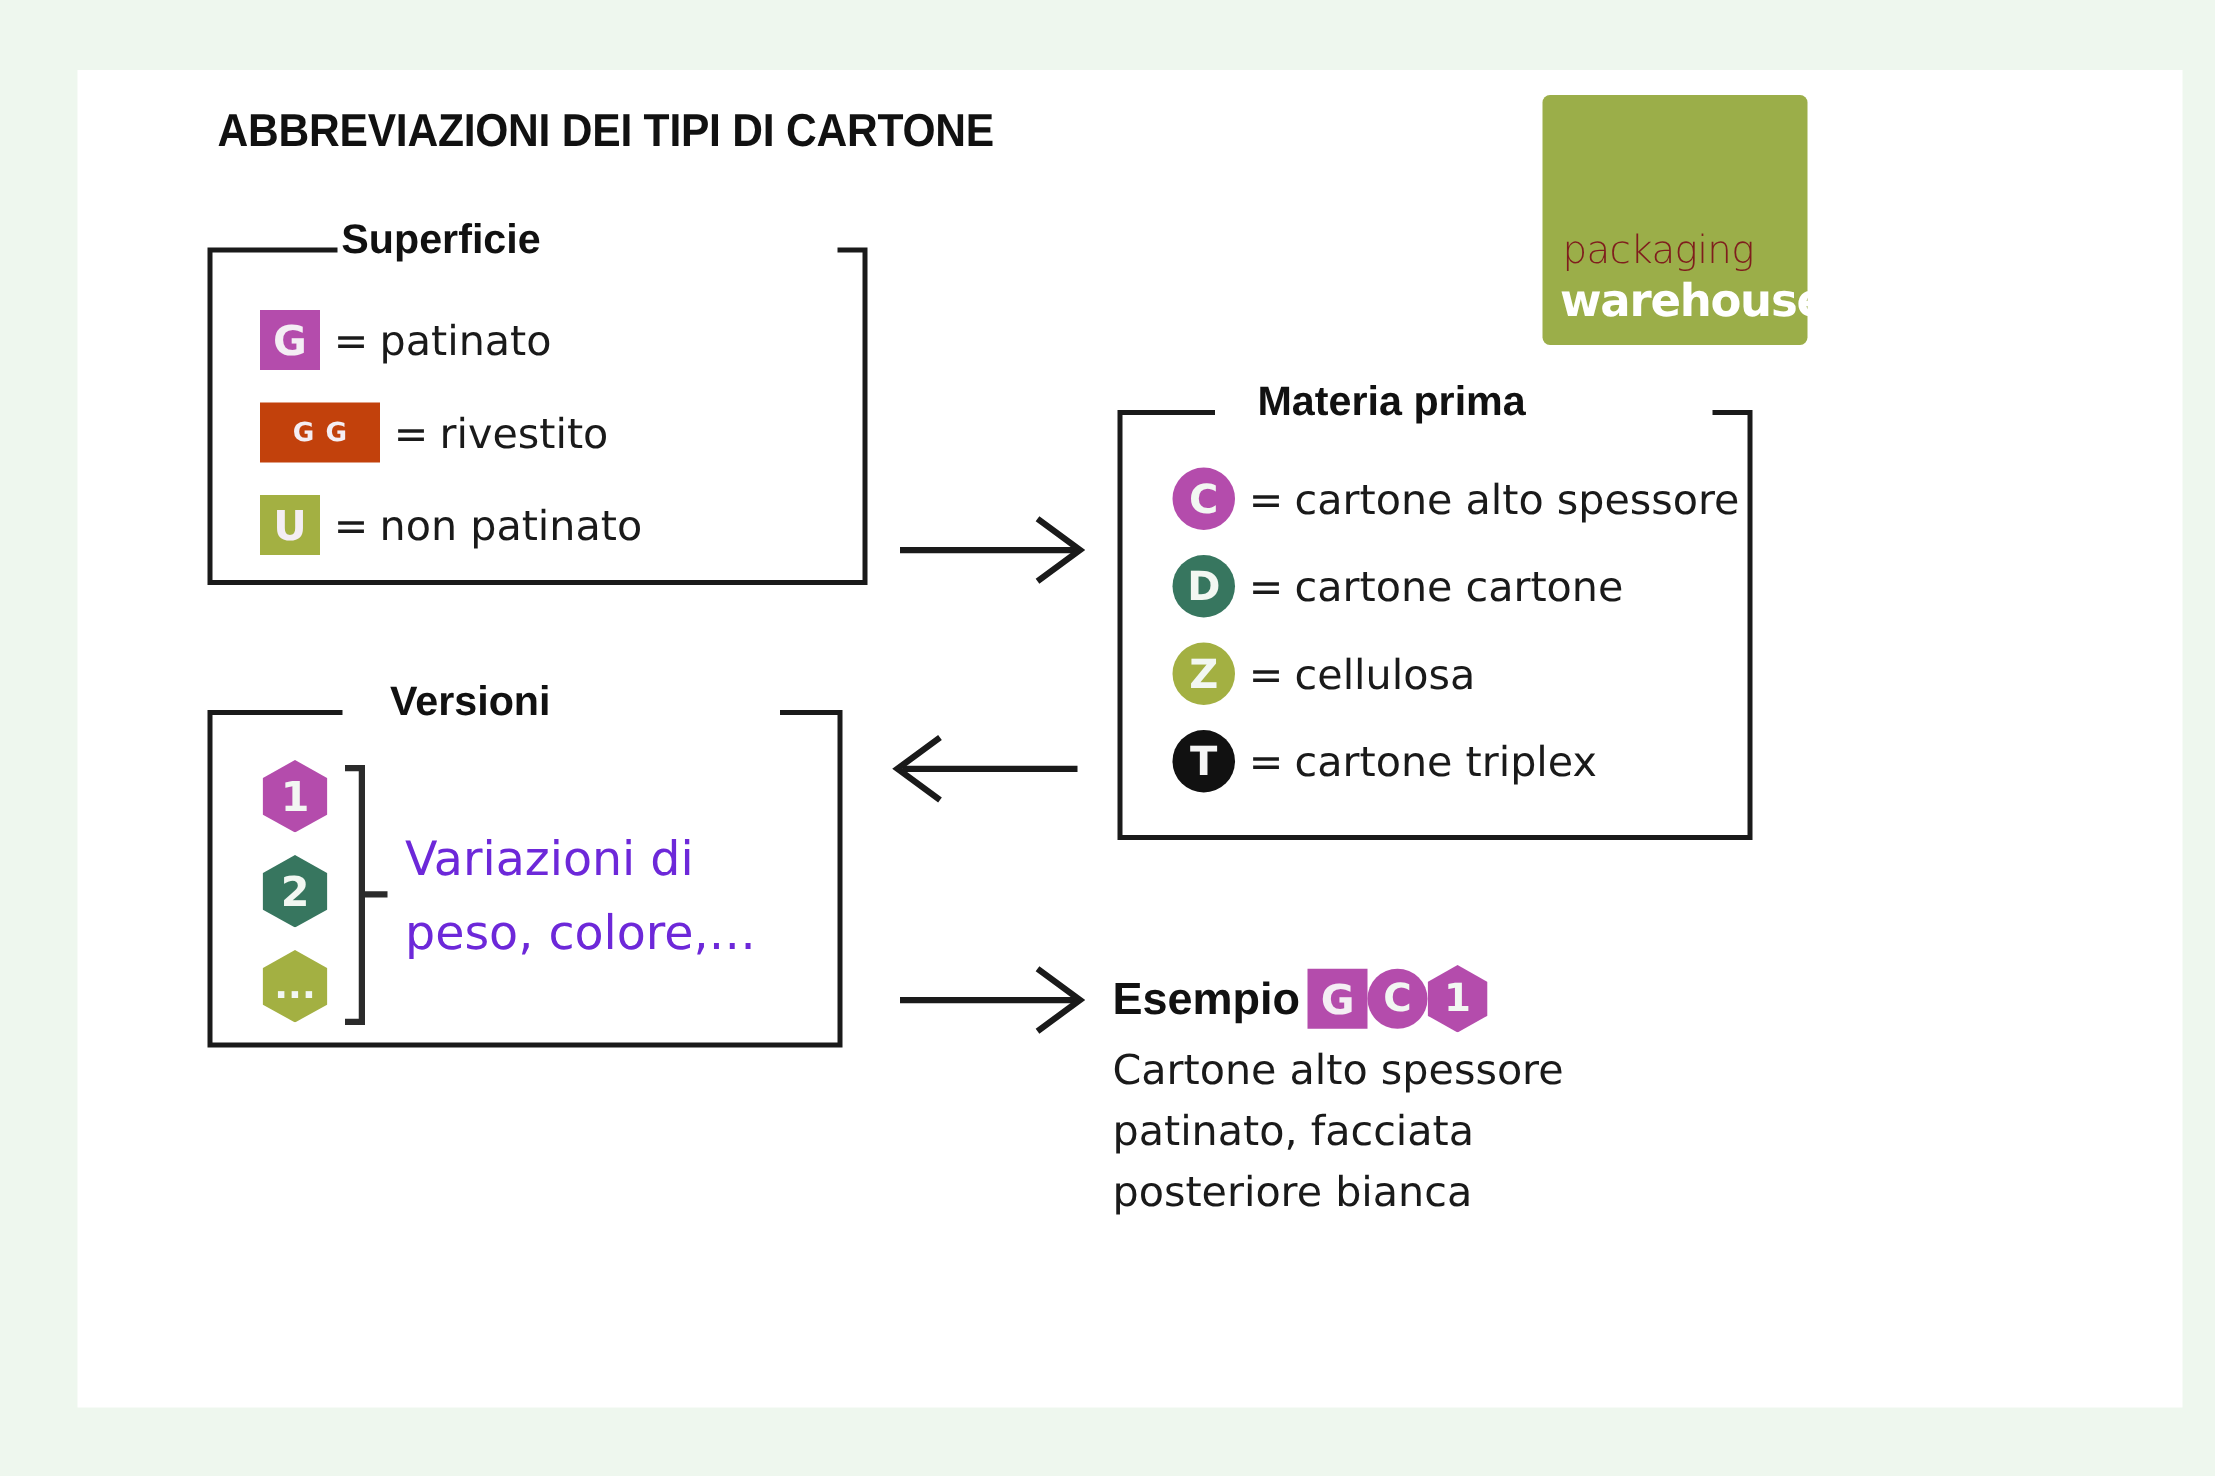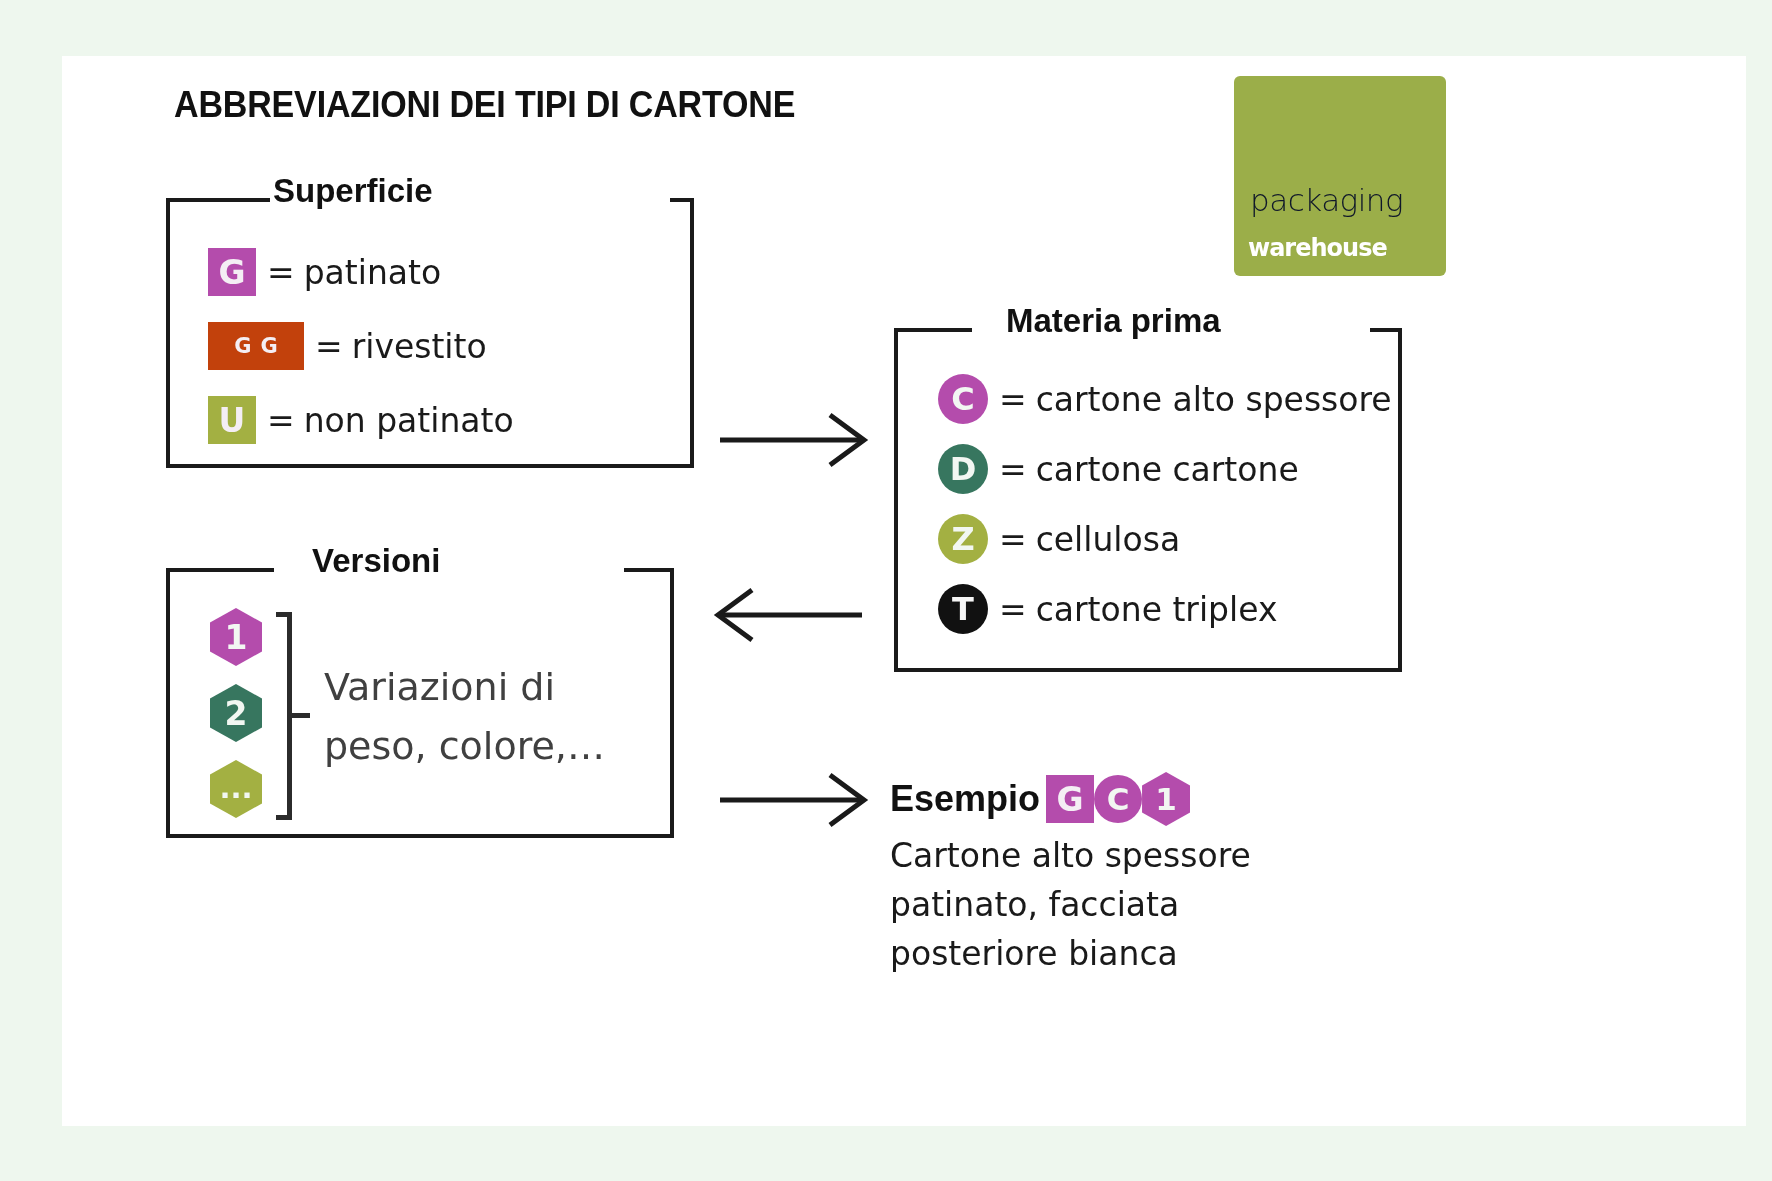--- a/index.html
+++ b/index.html
@@ -47,30 +47,30 @@
     width: 212px;
     height: 200px;
     background: #9bae49;
     border-radius: 6px;
   }
   .logo-pack {
     position: absolute;
     left: 16px;
     bottom: 58px;
     font-size: 31px;
-    color: #0f172a;
+    color: #7f1d1d;
     font-family: "DejaVu Sans", sans-serif;
     letter-spacing: -0.5px;
     font-weight: 300;
   }
   .logo-ware {
     position: absolute;
     left: 14px;
     bottom: 14px;
-    font-size: 24px;
+    font-size: 36px;
     color: #ffffff;
     font-family: "DejaVu Sans", sans-serif;
     font-weight: bold;
     letter-spacing: -1px;
   }
 
   
   .panel {
     position: absolute;
     box-sizing: border-box;
@@ -163,21 +163,21 @@
   .brace-nub {
     position: absolute;
     width: 18px;
     height: 5px;
     background: #2b2b2b;
   }
   .vartext {
     position: absolute;
     font-size: 38px;
     line-height: 1.55;
-    color: #404040;
+    color: #6d28d9;
     font-family: "DejaVu Sans", sans-serif;
   }
 
   
   .esempio-row {
     position: absolute;
     display: flex;
     align-items: center;
     white-space: nowrap;
   }

